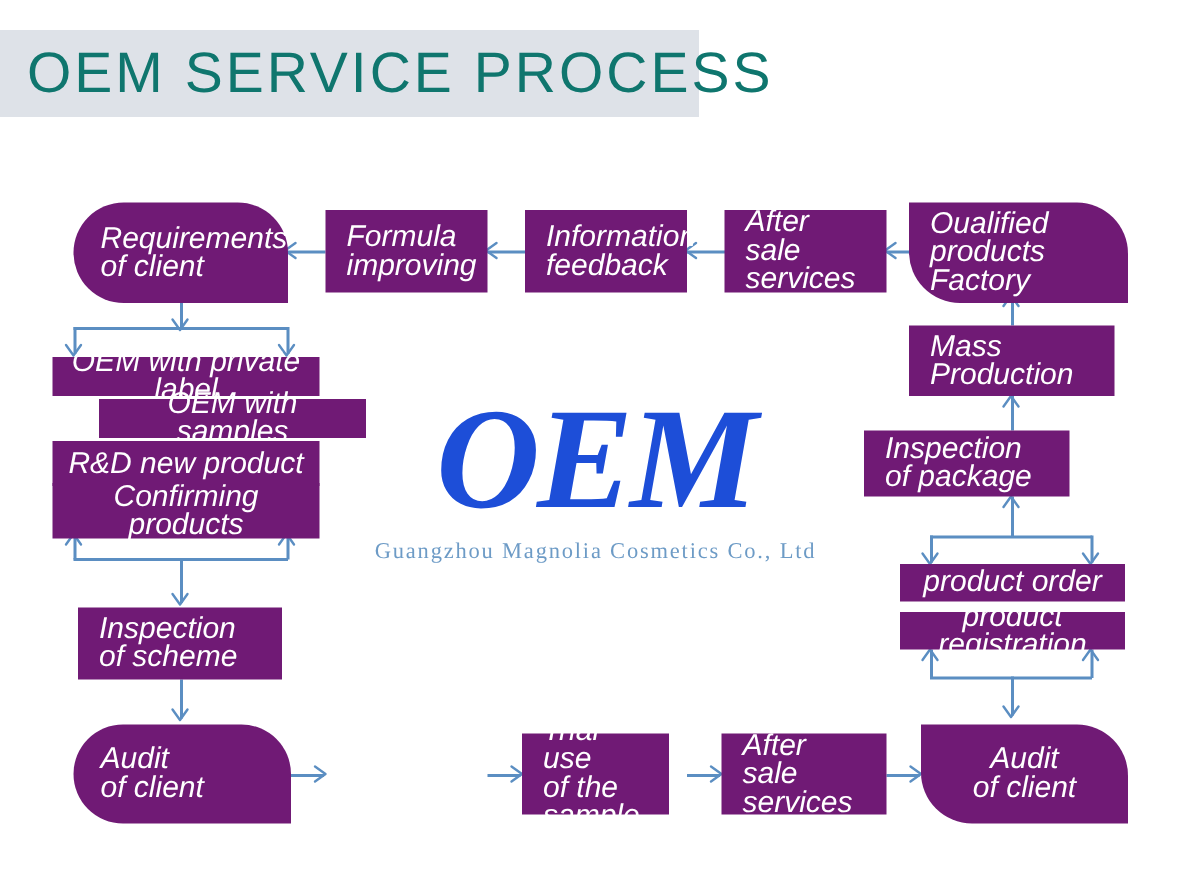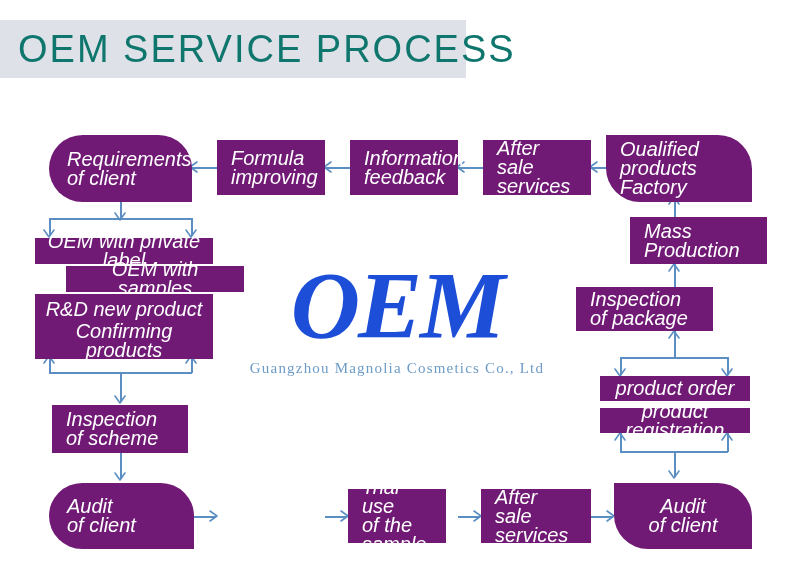--- a/index.html
+++ b/index.html
@@ -182,21 +182,21 @@
 
   <div class="bx" style="left:348px;top:489px;width:98px;height:54px;">Trial use
 of the sample</div>
 
   <div class="bx" style="left:481px;top:489px;width:110px;height:54px;">After sale
 services</div>
 
   <div class="bx r-tr-bl center" style="left:614px;top:483px;width:138px;height:66px;">Audit
 of client</div>
 
-  <div class="bx" style="left:630px;top:217px;width:137px;height:47px;">Mass
+  <div class="bx" style="left:606px;top:217px;width:137px;height:47px;">Mass
 Production</div>
 
   <div class="bx" style="left:576px;top:287px;width:137px;height:44px;">Inspection
 of package</div>
 
   <div class="bx center" style="left:600px;top:376px;width:150px;height:25px;">product order</div>
 
   <div class="bx center" style="left:600px;top:408px;width:150px;height:25px;">product registration</div>
 
 </div>

